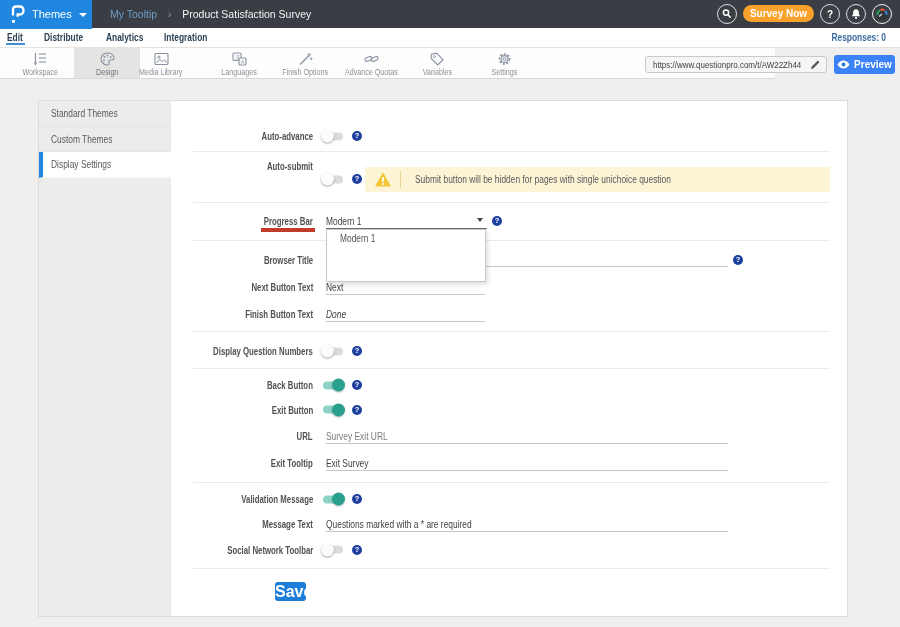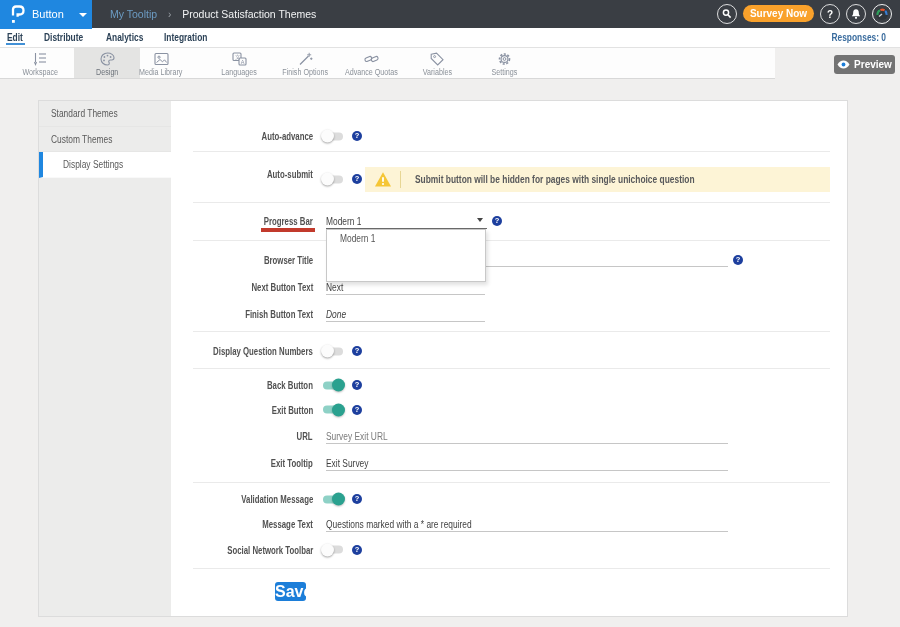--- a/index.html
+++ b/index.html
@@ -41,75 +41,75 @@
   
   .toolbar { position:absolute; left:0; top:48px; width:775px; height:31px; background:#fdfdfd; border-bottom:1px solid #d8d8d8; }
   .tool-item { position:absolute; top:0; width:66px; height:30px; text-align:center; }
   .tool-item.selected { background:#e4e4e3; }
   .tool-icon { margin-top:3px; height:16px; }
   .tool-label { font-size:8.5px; color:#8b9199; line-height:10px; }
   .tool-item.selected .tool-label { color:#6e747c; }
   .url-box { position:absolute; left:645px; top:8px; width:182px; height:17px; background:#f5f5f5; border:1px solid #c9c9c9; border-radius:3px; display:flex; align-items:center; }
   .url-text { font-size:9.5px; color:#3f3f3f; margin-left:7px; white-space:nowrap; }
   .url-pencil { position:absolute; right:5px; top:2px; }
-  .preview-btn { position:absolute; left:834px; top:7px; width:61px; height:19px; background:#737373; border-radius:3px; color:#fff; display:flex; align-items:center; justify-content:center; }
+  .preview-btn { position:absolute; left:834px; top:7px; width:61px; height:19px; background:#3b82f6; border-radius:3px; color:#fff; display:flex; align-items:center; justify-content:center; }
   .preview-label { font-size:10px; font-weight:bold; margin-left:4px; }
 
   
   .card { position:absolute; left:38px; top:100px; width:810px; height:517px; background:#fff; border:1px solid #dcdcdc; }
   .sidebar { position:absolute; left:0; top:0; width:132px; height:515px; background:#ececeb; }
   .side-item { position:relative; height:25.5px; line-height:25.5px; padding-left:12px; font-size:10px; color:#5a5a5a; border-bottom:1px solid rgba(0,0,0,0.025); }
-  .side-item.selected { background:#fff; border-left:4px solid #1f87e0; padding-left:20px; }
+  .side-item.selected { background:#fff; border-left:4px solid #1f87e0; padding-left:8px; }
 
   
   .form-label { position:absolute; left:112px; width:201px; text-align:right; font-size:10px; font-weight:600; color:#515151; transform:translateY(-50%); }
   .form-label .cond-r { transform:scaleX(0.78); }
   .divider { position:absolute; left:193px; width:637px; height:1px; background:#eaeaea; }
   .toggle { position:absolute; left:321px; width:24px; height:13px; transform:translateY(-50%); }
   .toggle .track { position:absolute; left:2px; top:2.5px; width:20px; height:8px; border-radius:4px; background:#dcdcdc; }
   .toggle .knob { position:absolute; left:0; top:0; width:13px; height:13px; border-radius:50%; background:#fcfcfc; box-shadow:0 1px 2px rgba(0,0,0,0.35); }
   .toggle.on .track { background:#8ed1c6; }
   .toggle.on .knob { left:11px; background:#2aa18f; box-shadow:0 1px 2px rgba(0,0,0,0.25); }
   .help { position:absolute; width:10px; height:10px; border-radius:50%; background:#1d3f9e; color:#fff; font-size:7.5px; font-weight:bold; text-align:center; line-height:10.5px; transform:translateY(-50%); }
   .help-std { left:352px; }
   .value { position:absolute; left:326px; font-size:10px; color:#3f3f3f; transform:translateY(-50%); white-space:nowrap; }
   .value.placeholder { color:#7b7b7b; }
   .underline { position:absolute; left:326px; height:1px; background:#c6c6c6; }
 
   .warning-box { position:absolute; left:365px; top:167px; width:465px; height:25px; background:#fdf4d6; }
   .warn-tri { position:absolute; left:9px; top:4px; }
   .warn-sep { position:absolute; left:35px; top:4px; width:1px; height:17px; background:#e7d694; }
-  .warn-text { position:absolute; left:50px; top:0; height:25px; line-height:25px; font-size:10px; font-weight:bold; color:#58595b; }
+  .warn-text { position:absolute; left:50px; top:0; height:25px; line-height:25px; font-size:10px; font-weight:normal; color:#58595b; }
 
   .select-underline { position:absolute; left:326px; top:228px; width:161px; height:1px; background:#6a6a6a; }
   .select-caret { position:absolute; left:477px; top:218px; width:0; height:0; border-left:3.5px solid transparent; border-right:3.5px solid transparent; border-top:4px solid #444; }
   .red-annot { position:absolute; left:261px; top:228px; width:54px; height:4px; background:#c23a2c; z-index:5; }
   .dropdown { position:absolute; left:326px; top:229px; width:160px; height:53px; background:#fff; border:1px solid #c8c8c8; box-shadow:2px 3px 4px rgba(0,0,0,0.12); z-index:6; }
   .dd-option { height:17.6px; line-height:17.6px; padding-left:13px; font-size:10px; color:#555; }
 
   .save-btn { position:absolute; left:275px; top:582px; width:31px; height:19px; background:#1c7ed9; border-radius:3px; color:#fff; font-size:16px; font-weight:bold; text-align:center; line-height:19px; }
 </style>
 </head>
 <body>
 
 <div id="app">
 
   <div class="topbar">
     <div class="logo-block">
       <svg class="logo-p" width="17" height="21" viewBox="0 0 17 21">
         <path d="M4 11.5 V5.5 Q4 2.5 7 2.5 L10.5 2.5 Q14.5 2.5 14.5 6.5 Q14.5 10.5 10.5 10.5 L8.6 10.5 L8.6 12.8" fill="none" stroke="#ffffff" stroke-width="2.3"></path>
         <rect x="3" y="16" width="2.8" height="2.8" fill="#ffffff"></rect>
       </svg>
-      <span class="product-name">Button</span>
+      <span class="product-name">Themes</span>
       <span class="product-caret"></span>
     </div>
     <div class="breadcrumb">
       <span class="crumb-parent">My Tooltip</span>
       <span class="crumb-sep">›</span>
-      <span class="crumb-current">Product Satisfaction Themes</span>
+      <span class="crumb-current">Product Satisfaction Survey</span>
     </div>
     <div class="ring-icon ring-search">
       <svg width="12" height="12" viewBox="0 0 12 12">
           <circle cx="5" cy="4.6" r="2.6" fill="none" stroke="#fff" stroke-width="1.5"></circle>
           <line x1="7" y1="6.8" x2="9.6" y2="9.6" stroke="#fff" stroke-width="1.6"></line>
         </svg>
     </div>
     <div class="upgrade-btn">Survey Now</div>
     <div class="ring-icon ring-help">
         <span>?</span>
@@ -209,20 +209,26 @@
     <div class="tool-item" style="left:471px;">
       <div class="tool-icon"><svg width="17" height="16" viewBox="0 0 17 16">
             <g fill="none" stroke="#8a92a2">
               <circle cx="8.5" cy="8" r="5" stroke-width="1.6" stroke-dasharray="2.1 1.6"></circle>
               <circle cx="8.5" cy="8" r="3.4" stroke-width="1.1"></circle>
               <circle cx="8.5" cy="8" r="1.4" stroke-width="1"></circle>
             </g>
           </svg></div>
       <div class="tool-label"><span class="cond-c">Settings</span></div>
     </div>
+    <div class="url-box">
+      <span class="url-text"><span class="cond">https://www.questionpro.com/t/AW22Zh44</span></span>
+      <svg class="url-pencil" width="12" height="12" viewBox="0 0 12 12">
+          <path d="M2 10 L2.6 7.8 L8.8 1.6 L10.4 3.2 L4.2 9.4 Z" fill="#555"></path>
+        </svg>
+    </div>
     <div class="preview-btn">
       <svg width="13" height="9" viewBox="0 0 13 9">
           <path d="M0.5 4.5 C2 1.6 4.1 0.5 6.5 0.5 C8.9 0.5 11 1.6 12.5 4.5 C11 7.4 8.9 8.5 6.5 8.5 C4.1 8.5 2 7.4 0.5 4.5 Z" fill="#fff"></path>
           <circle cx="6.5" cy="4.5" r="1.9" fill="#1c7ed9"></circle>
         </svg>
       <span class="preview-label">Preview</span>
     </div>
   </div>
 
   <div class="card">
@@ -236,21 +242,21 @@
   <div>
 
     <div class="form-label" style="top:136px;"><span class="cond-r">Auto-advance</span></div>
     <div class="toggle" style="top:136px;">
         <span class="track"></span>
         <span class="knob"></span>
       </div>
     <div class="help help-std" style="top:136px;">?</div>
     <div class="divider" style="top:151px;"></div>
 
-    <div class="form-label" style="top:174px;"><span class="cond-r">Auto-submit</span></div>
+    <div class="form-label" style="top:166px;"><span class="cond-r">Auto-submit</span></div>
     <div class="toggle" style="top:179px;">
         <span class="track"></span>
         <span class="knob"></span>
       </div>
     <div class="help help-std" style="top:179px;">?</div>
     <div class="warning-box">
       <svg class="warn-tri" width="18" height="17" viewBox="0 0 18 17">
           <path d="M9 1.2 L17 15.5 L1 15.5 Z" fill="#f5c636"></path>
           <rect x="8.1" y="6" width="1.8" height="5" rx="0.9" fill="#fff"></rect>
           <circle cx="9" cy="13" r="1.1" fill="#fff"></circle>

